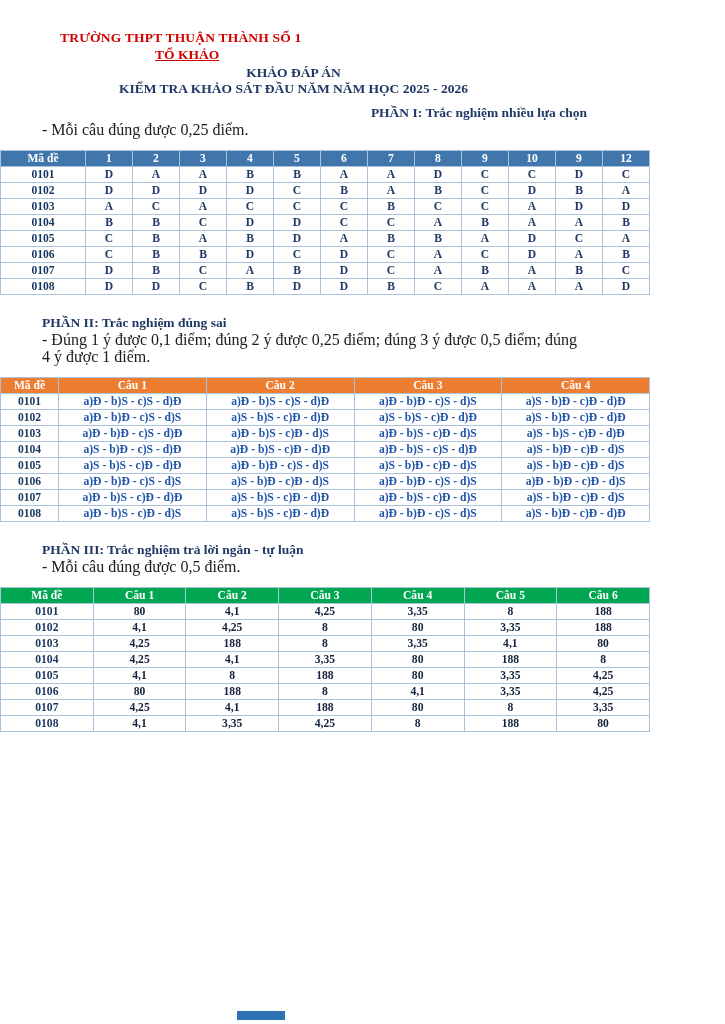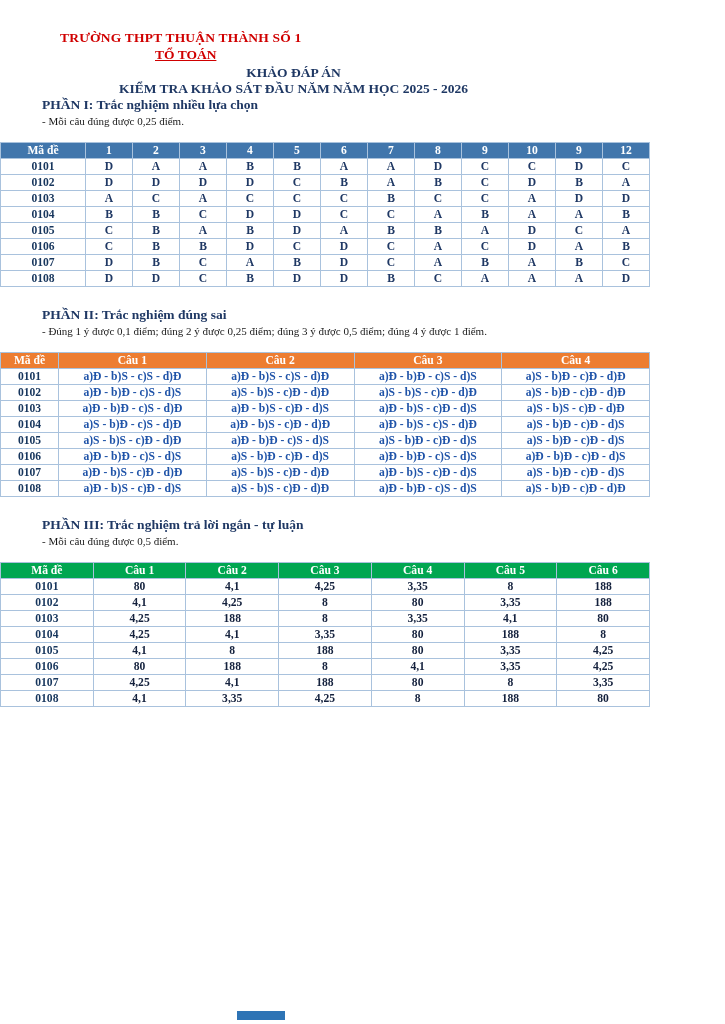--- a/index.html
+++ b/index.html
@@ -36,21 +36,21 @@
 
   .section-heading {
     margin: 0 0 0 42px;
     color: var(--navy, #1F3864);
     font-weight: bold;
     font-size: 13.5px;
   }
   .note {
     margin-left: 42px;
     color: #1a1a1a;
-    font-size: 11px;
+    font-size: 16px;
     line-height: 17px;
   }
 
   table {
     width: 650px;
     margin: 12px auto 0 auto;
     border-collapse: collapse;
     table-layout: fixed;
   }
   th, td {
@@ -87,26 +87,26 @@
     height: 9px;
     background: var(--footer-bar, #2E74B5);
   }
 </style>
 </head>
 <body>
 
 <div class="page">
 
   <div class="school">TRƯỜNG THPT THUẬN THÀNH SỐ 1</div>
-  <div class="dept">TỔ TOÁN</div>
+  <div class="dept">TỔ KHẢO</div>
   <div class="doc-title">KHẢO ĐÁP ÁN</div>
   <div class="doc-subtitle">KIỂM TRA KHẢO SÁT ĐẦU NĂM NĂM HỌC 2025 - 2026</div>
 
   <div class="section">
-    <div class="section-heading" style="margin-top:0;">PHẦN I: Trắc nghiệm nhiều lựa chọn</div>
+    <div class="section-heading" style="margin-top:8px;text-align:right;">PHẦN I: Trắc nghiệm nhiều lựa chọn</div>
     <div class="note">- Mỗi câu đúng được 0,25 điểm.</div>
     <table class="t1">
         <thead>
           <tr>
             <th>Mã đề</th>
             <th>1</th>
             <th>2</th>
             <th>3</th>
             <th>4</th>
             <th>5</th>

